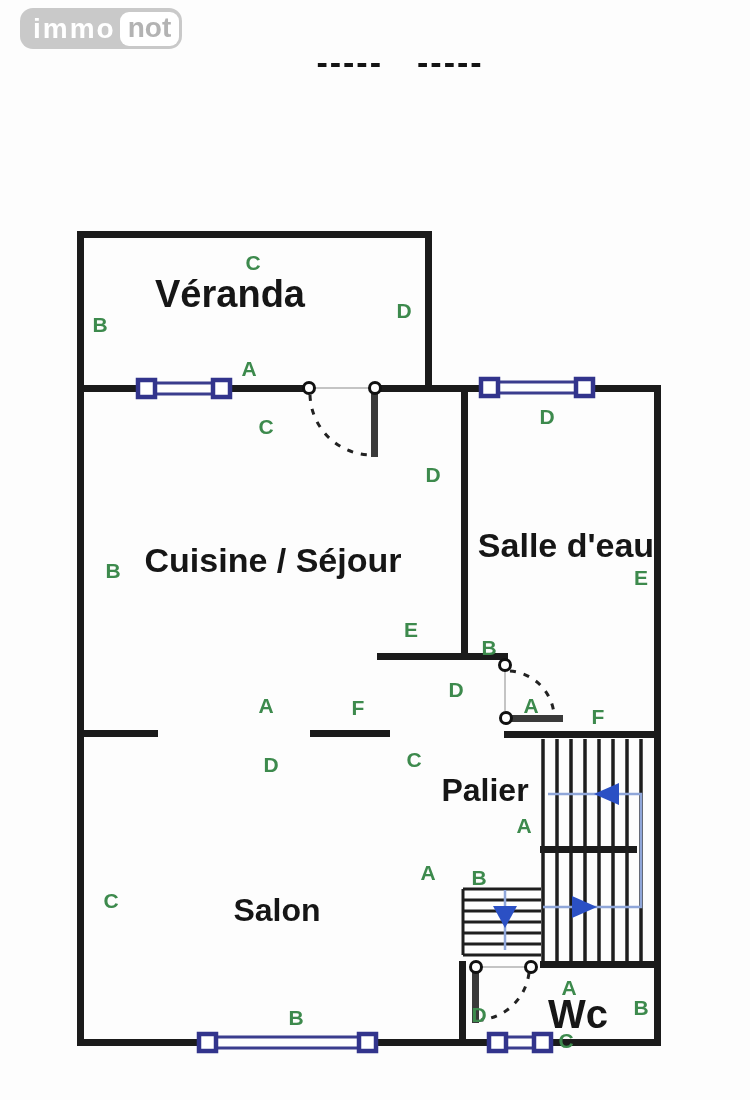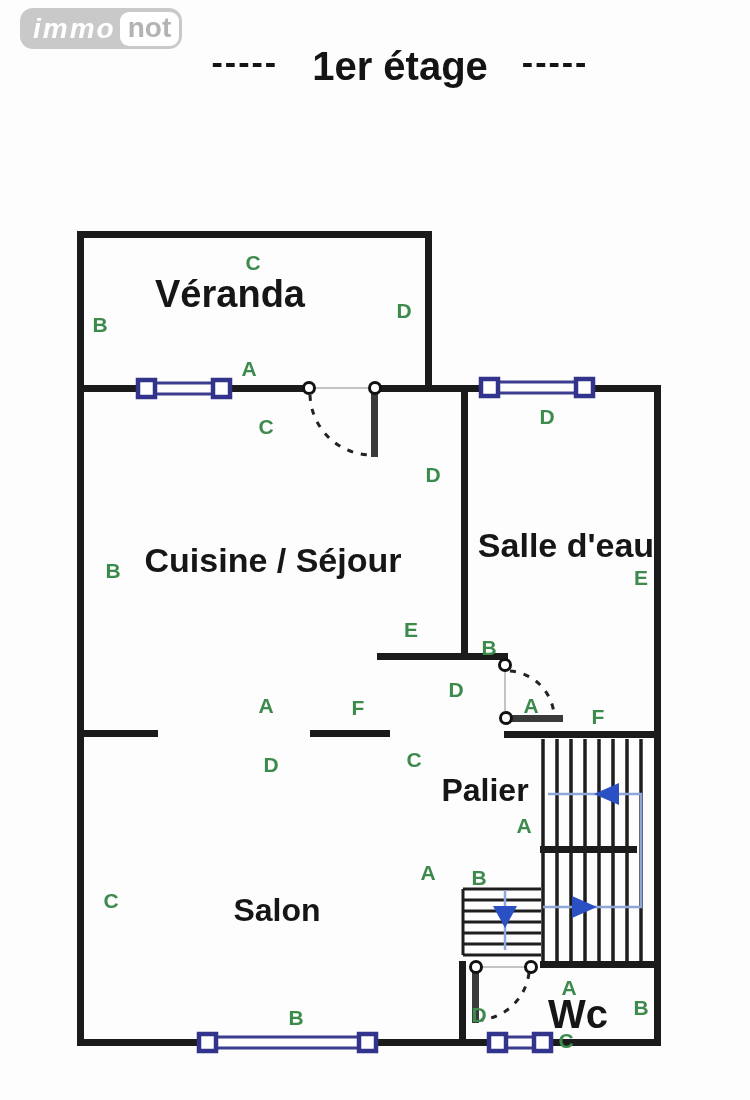--- a/index.html
+++ b/index.html
@@ -2,21 +2,21 @@
 <html><head>
 <meta charset="utf-8">
 <style>
   html,body{margin:0;padding:0;}
   body{width:750px;height:1100px;font-family:"Liberation Sans",sans-serif;}
   .page{position:relative;width:750px;height:1100px;background:#fdfdfd;overflow:hidden;}
 
   
   .logo{position:absolute;left:20px;top:8px;height:41px;background:#c9c9c9;border-radius:13px;
         display:flex;align-items:center;padding:0 3px 0 13px;}
-  .logo-immo{color:#ffffff;font-weight:700;font-size:28px;letter-spacing:2px;line-height:1;font-style:italic;}
+  .logo-immo{color:#ffffff;font-weight:700;font-size:28px;letter-spacing:2px;line-height:1;}
   .logo-not{background:#ffffff;color:#b3b3b3;font-weight:700;font-size:28px;line-height:1;
             border-radius:9px;padding:2px 8px 4px 8px;margin-left:4px;}
 
   
   .title{position:absolute;left:180px;top:40px;width:440px;height:52px;
          display:flex;align-items:center;justify-content:center;gap:34px;
          font-weight:700;font-size:40px;color:#141414;}
   .title .dashes{letter-spacing:2px;font-size:34px;transform:translateY(-4px);}
 
   
@@ -41,21 +41,20 @@
 
 <div class="page">
 
   <div class="logo">
     <span class="logo-immo">immo</span>
     <span class="logo-not">not</span>
   </div>
 
   <div class="title">
     <span class="dashes">-----</span>
-    <span>1er étage</span>
     <span class="dashes">-----</span>
   </div>
 
   <svg width="750" height="1100" viewBox="0 0 750 1100">
 
     <g>
       <rect class="wall" x="77" y="231" width="7" height="815"></rect>
       <rect class="wall" x="77" y="231" width="355" height="7"></rect>
       <rect class="wall" x="425" y="231" width="7" height="161"></rect>
       <rect class="wall" x="77" y="385" width="62" height="7"></rect>

